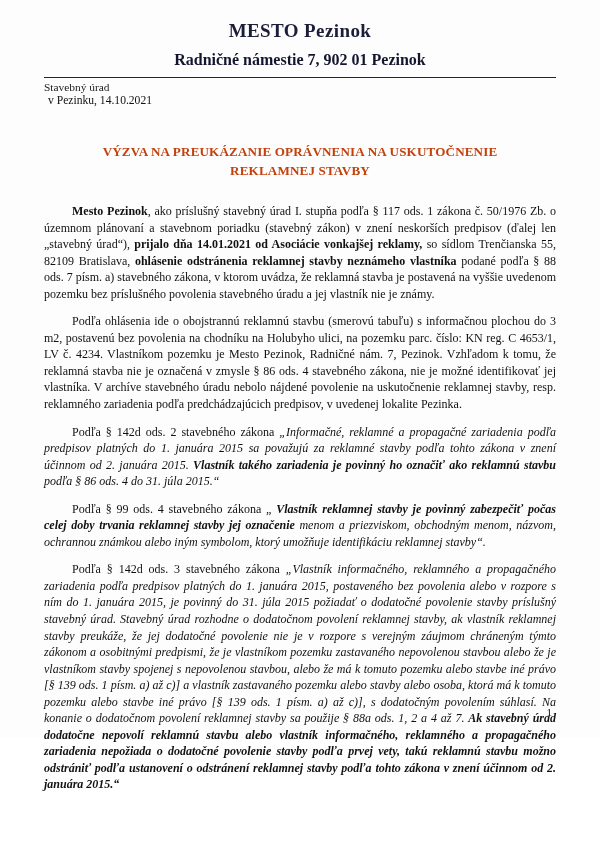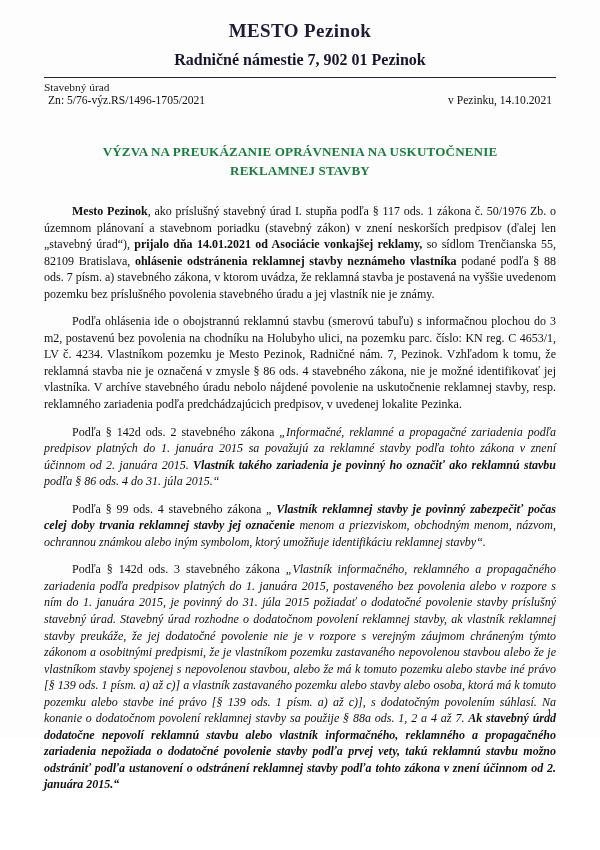--- a/index.html
+++ b/index.html
@@ -60,21 +60,21 @@
   }
   .meta-left, .meta-right { white-space: nowrap; }
 
   .doc-title {
     text-align: center;
     font-size: 13.1px;
     font-weight: bold;
     letter-spacing: 0.15px;
     line-height: 1.45;
     margin: 36px 16px 0 16px;
-    color: #15803d;
+    color: #c2410c;
   }
 
   .body-text {
     margin-top: 22px;
   }
   p.para {
     font-size: 12px;
     line-height: 1.38;
     text-align: justify;
     text-justify: inter-word;
@@ -99,21 +99,20 @@
 <body>
 
 <div class="page">
 
   <div>
     <div class="org-name">MESTO Pezinok</div>
     <div class="org-addr">Radničné námestie 7,  902 01 Pezinok</div>
     <hr class="rule">
     <div class="dept">Stavebný úrad</div>
     <div class="meta-row">
-      <span class="meta-left">Zn: 5/76-výz.RS/1496-1705/2021</span>
       <span class="meta-right">v Pezinku, 14.10.2021</span>
     </div>
   </div>
 
   <div class="doc-title">VÝZVA NA PREUKÁZANIE OPRÁVNENIA NA USKUTOČNENIE REKLAMNEJ STAVBY</div>
 
   <div class="body-text">
 
     <p class="para"><b>Mesto Pezinok</b><span>, ako príslušný stavebný úrad I. stupňa podľa § 117 ods. 1 zákona č. 50/1976 Zb. o územnom plánovaní a stavebnom poriadku (stavebný zákon) v znení neskorších predpisov (ďalej len „stavebný úrad“), </span><b>prijalo dňa 14.01.2021 od Asociácie vonkajšej reklamy,</b><span> so sídlom Trenčianska 55, 82109 Bratislava, </span><b>ohlásenie odstránenia reklamnej stavby neznámeho vlastníka</b><span> podané podľa § 88 ods. 7 písm. a) stavebného zákona, v ktorom uvádza, že reklamná stavba je postavená na vyššie uvedenom pozemku bez príslušného povolenia stavebného úradu a jej vlastník nie je známy.</span></p>
 

